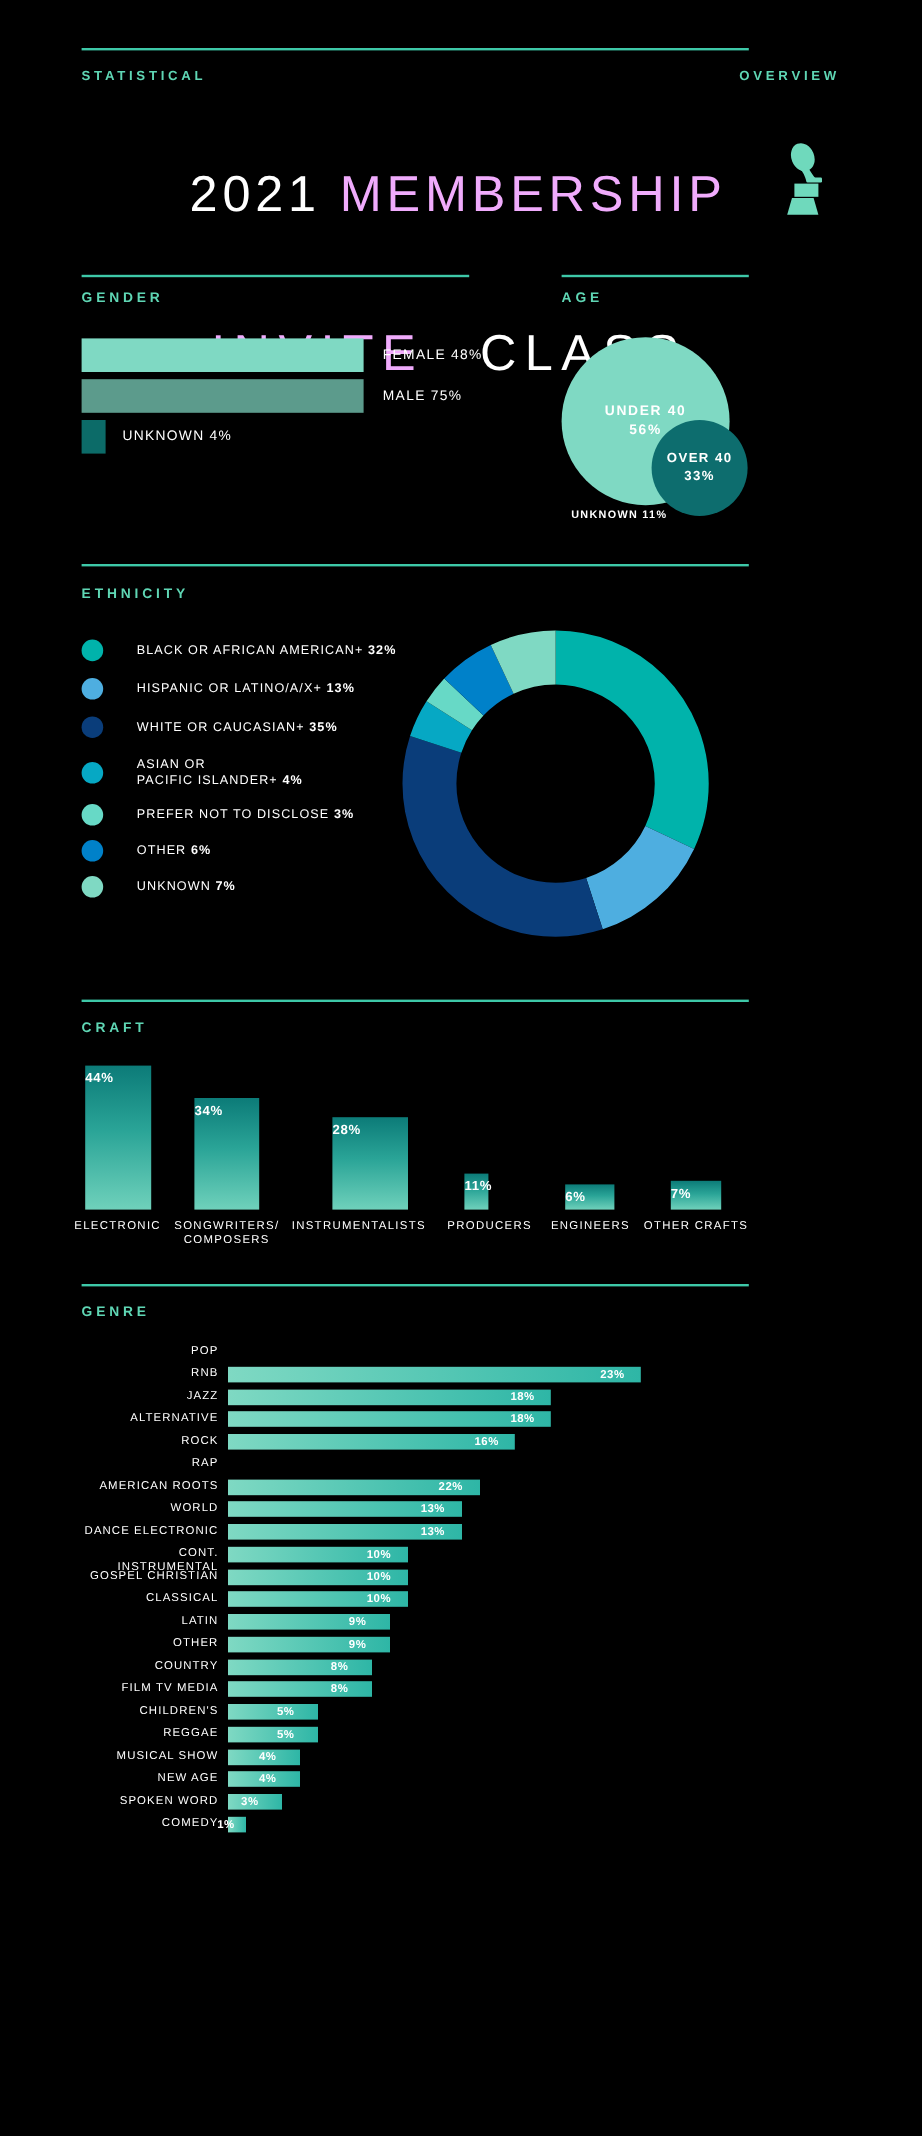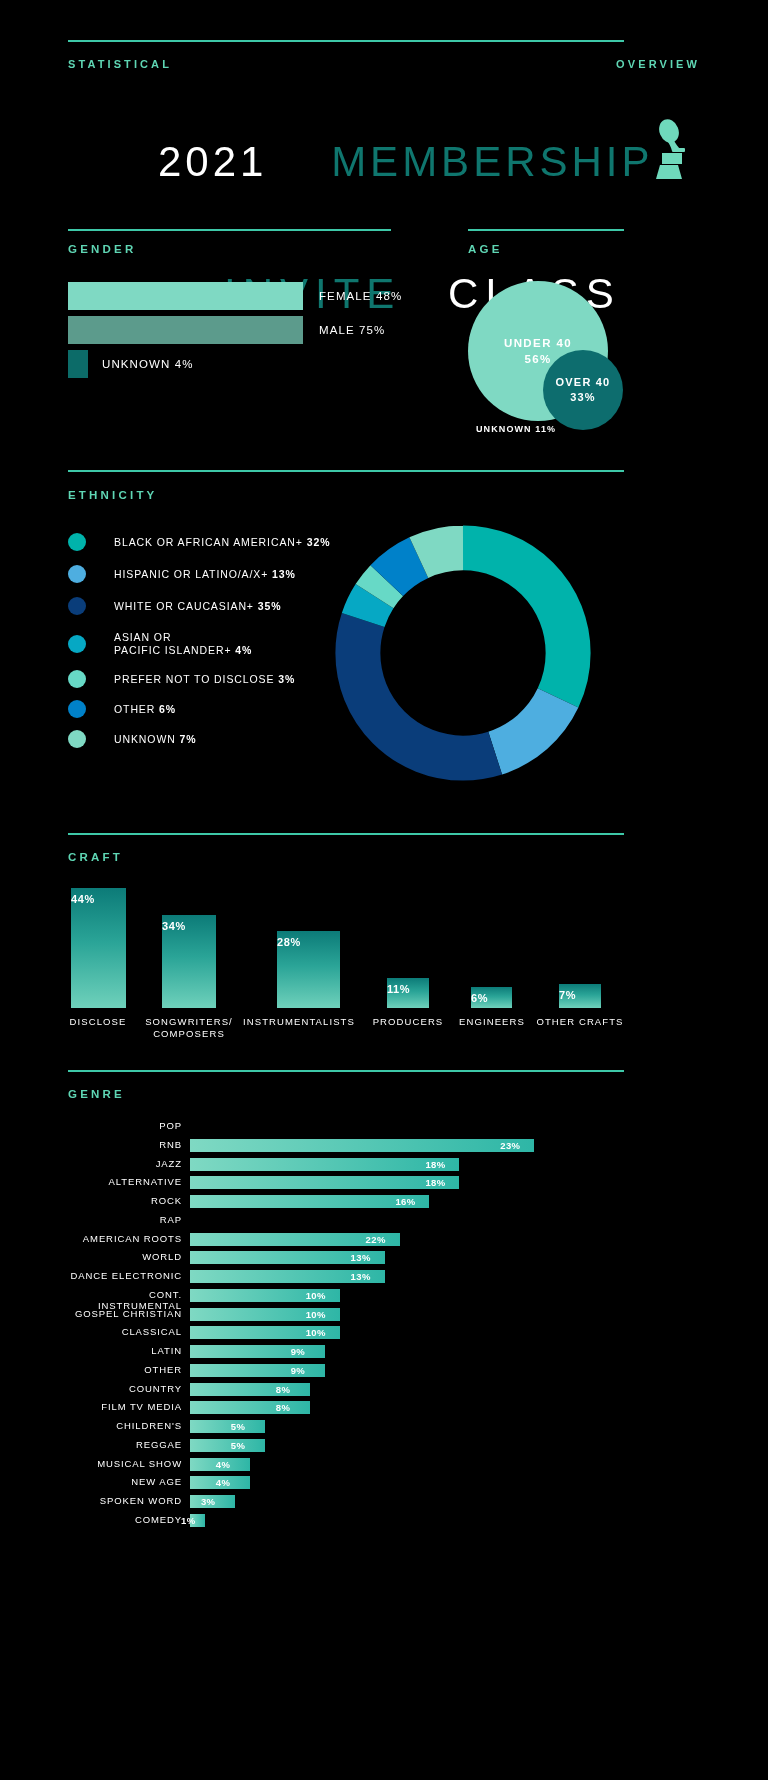--- a/index.html
+++ b/index.html
@@ -43,21 +43,21 @@
   }
   .title-line {
     font-family: "Liberation Sans", sans-serif;
     font-size: 42px;
     font-weight: 400;
     letter-spacing: 4px;
     line-height: 44px;
     white-space: pre;
   }
   .t-white { color: #ffffff; }
-  .t-mint  { color: #0f766e; margin-left: 48px; }
+  .t-mint  { color: #f0abfc; }
   .title-line.row2 { letter-spacing: 7px; }
 
   
   .logo {
     position: absolute;
     right: 72px;
     top: 118px;
     width: 54px;
     height: 62px;
   }
@@ -296,25 +296,25 @@
       </g>
     </svg>
   </div>
 
   <div class="rule" style="left:68px;top:833px;width:556px;"></div>
   <div class="sec-title" style="left:68px;top:851px;">CRAFT</div>
 
   <div class="craft-bar" style="left:71px;top:888px;width:55px;height:120px;">44%</div>
   <div class="craft-bar" style="left:162px;top:915px;width:54px;height:93px;">34%</div>
   <div class="craft-bar" style="left:277px;top:931px;width:63px;height:77px;">28%</div>
-  <div class="craft-bar" style="left:387px;top:978px;width:42px;height:30px;">11%</div>
+  <div class="craft-bar" style="left:387px;top:978px;width:20px;height:30px;">11%</div>
   <div class="craft-bar" style="left:471px;top:987px;width:41px;height:21px;">6%</div>
   <div class="craft-bar" style="left:559px;top:984px;width:42px;height:24px;">7%</div>
 
-  <div class="craft-label" style="left:48px;top:1016px;width:100px;">DISCLOSE</div>
+  <div class="craft-label" style="left:48px;top:1016px;width:100px;">ELECTRONIC</div>
   <div class="craft-label" style="left:134px;top:1016px;width:110px;">SONGWRITERS/
 COMPOSERS</div>
   <div class="craft-label" style="left:243px;top:1016px;width:112px;">INSTRUMENTALISTS</div>
   <div class="craft-label" style="left:358px;top:1016px;width:100px;">PRODUCERS</div>
   <div class="craft-label" style="left:442px;top:1016px;width:100px;">ENGINEERS</div>
   <div class="craft-label" style="left:530px;top:1016px;width:100px;">OTHER CRAFTS</div>
 
   <div class="rule" style="left:68px;top:1070px;width:556px;"></div>
   <div class="sec-title" style="left:68px;top:1088px;">GENRE</div>
 

